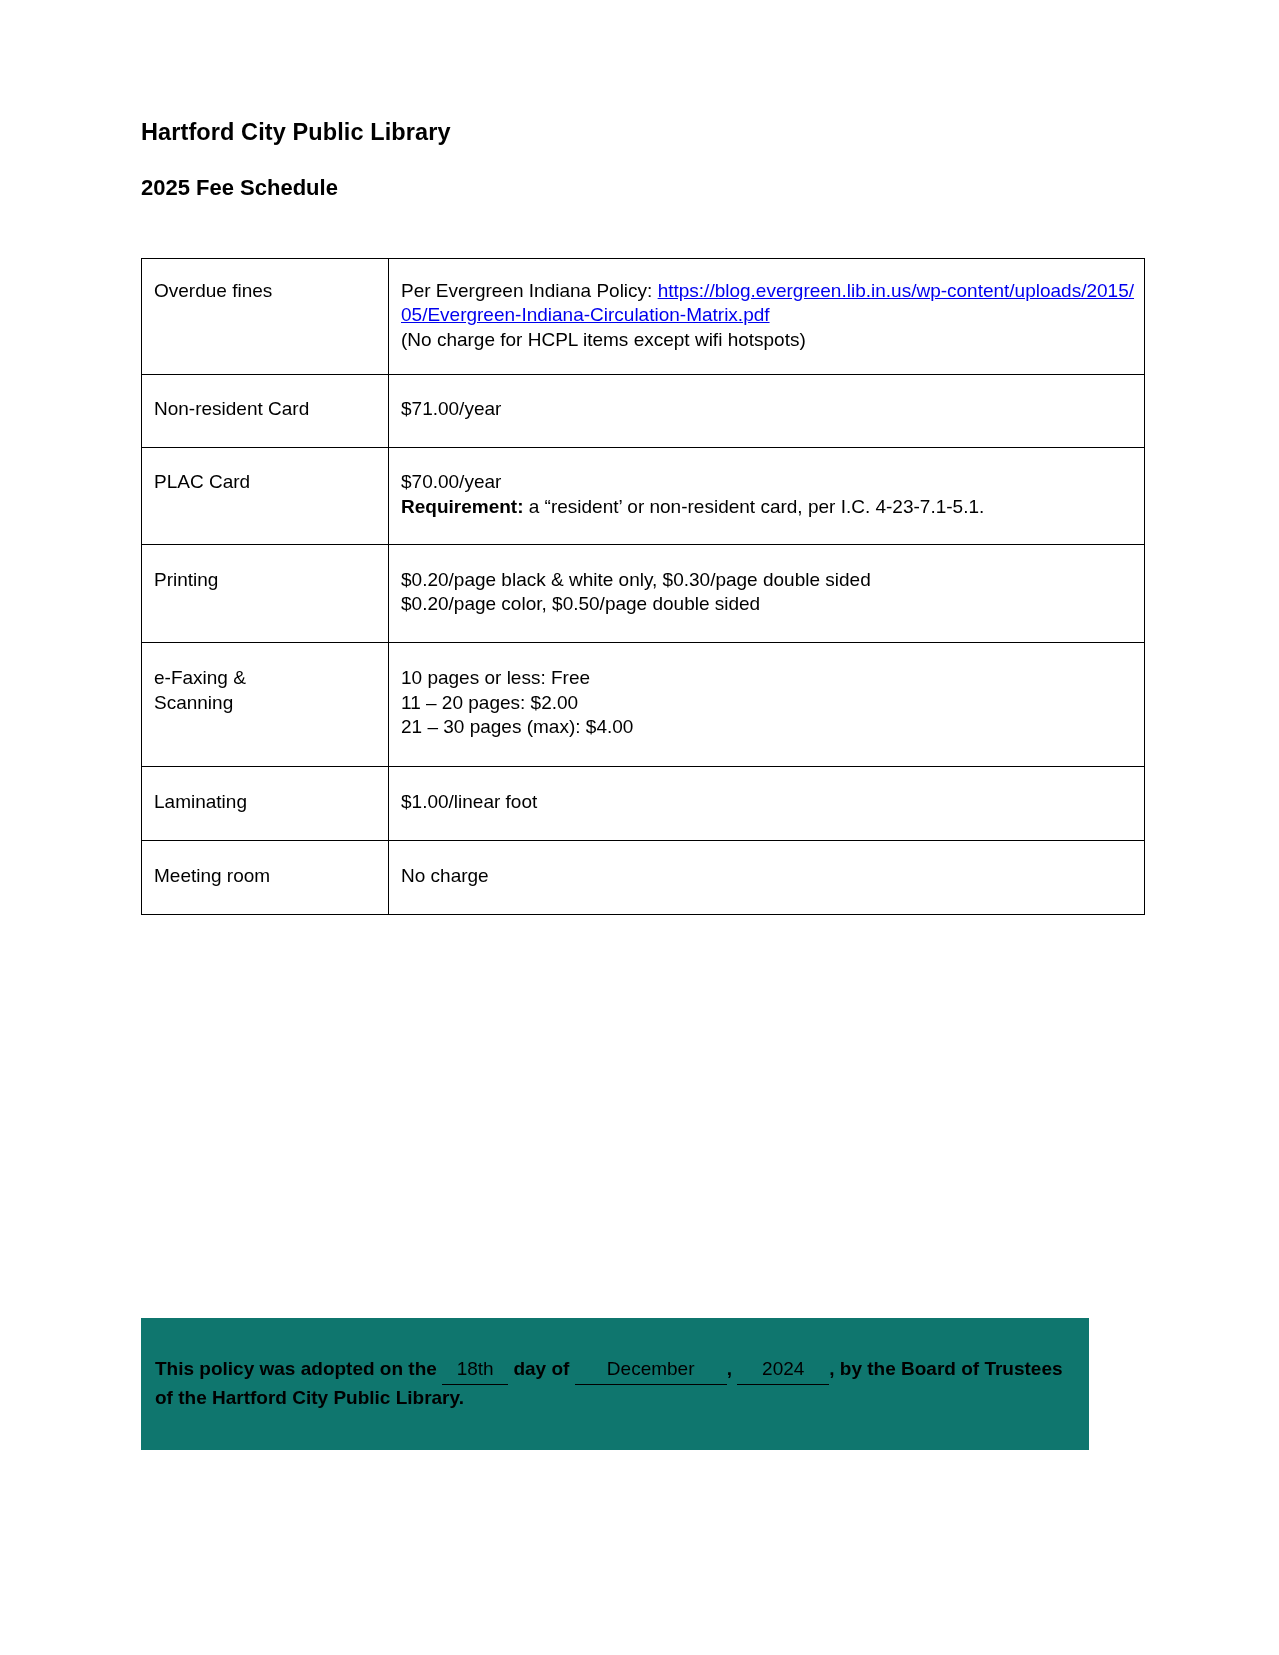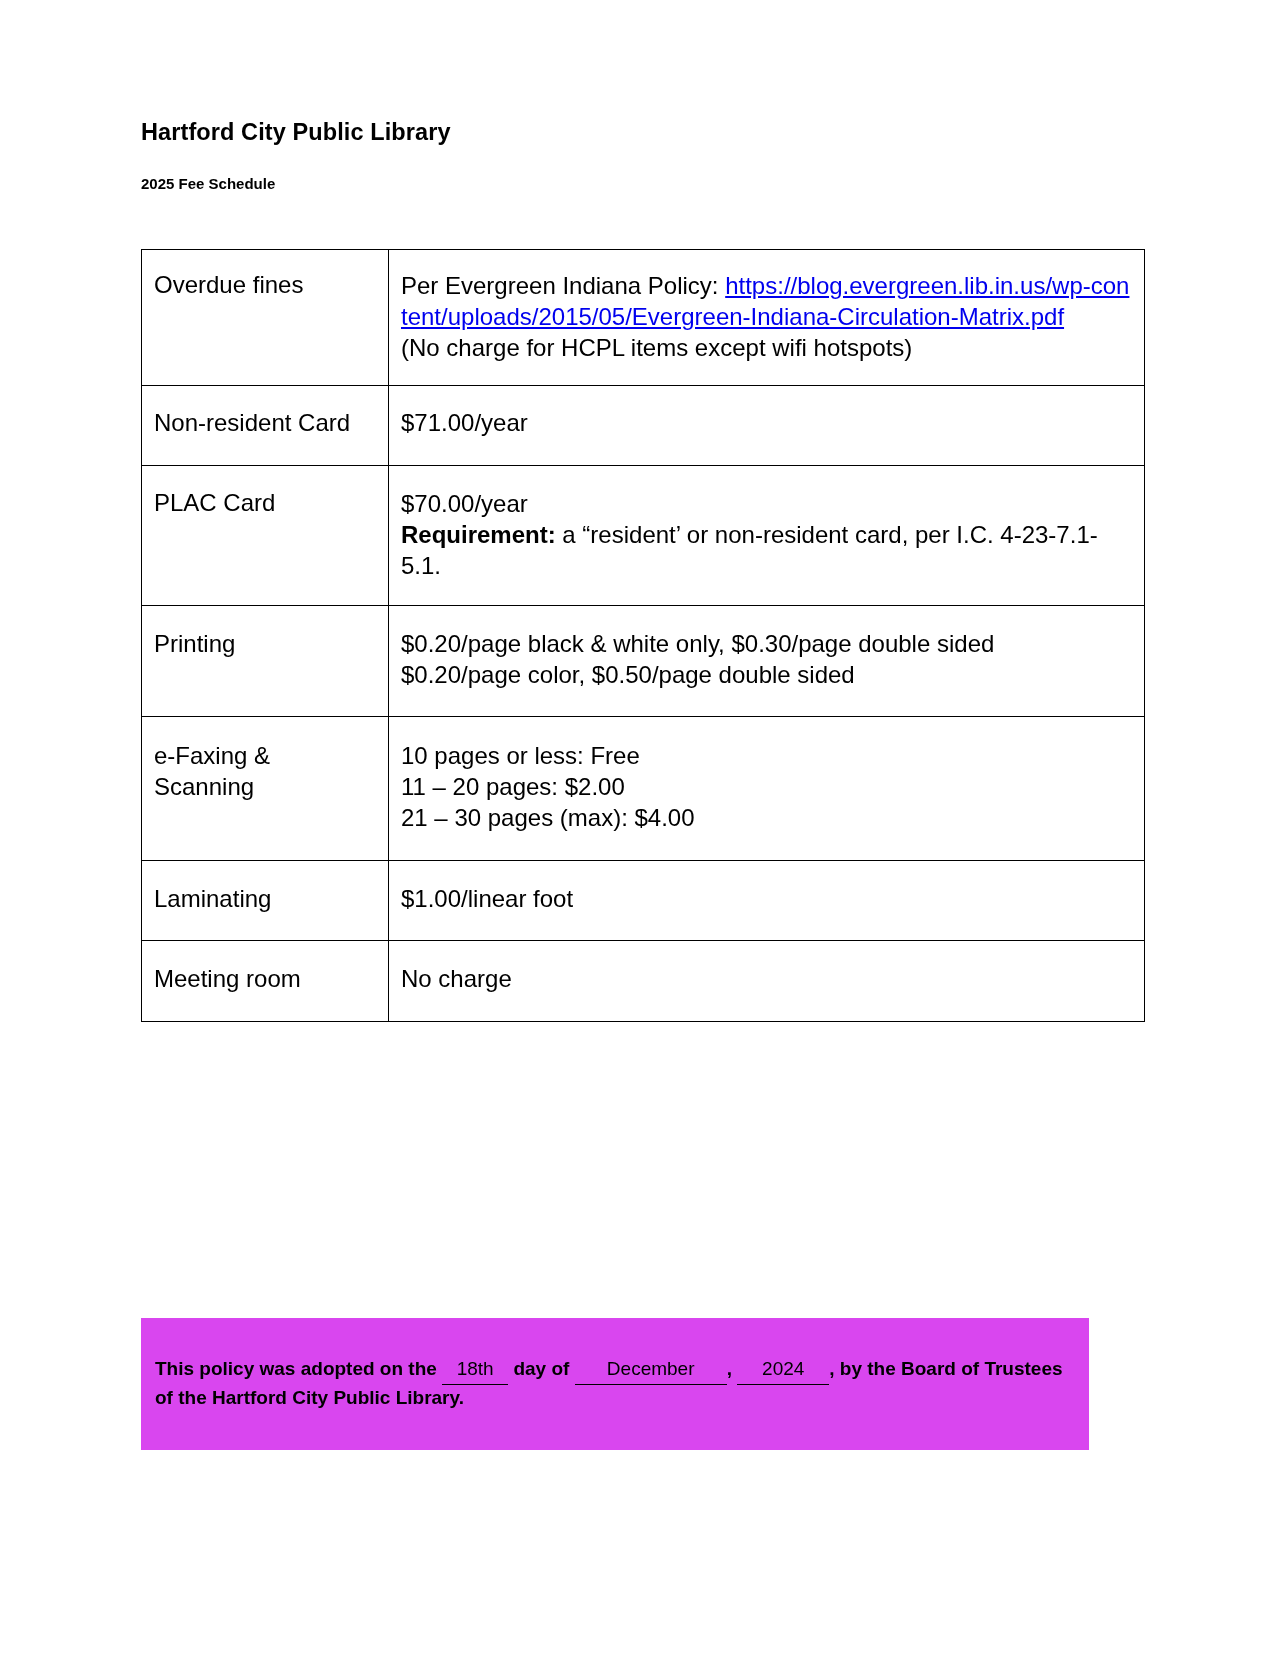--- a/index.html
+++ b/index.html
@@ -32,38 +32,38 @@
   
   .doc-title {
     font-size: 23.5px;
     font-weight: bold;
     letter-spacing: 0.1px;
     margin: 0;
     padding-top: 118px;
     line-height: 1.2;
   }
   .doc-subtitle {
-    font-size: 15px;
+    font-size: 22px;
     font-weight: bold;
     margin: 0;
     padding-top: 29px;
     line-height: 1.2;
   }
 
   
   .fee-table {
     margin-top: 56px;
     border-collapse: collapse;
     width: 1004px;
     table-layout: fixed;
   }
   .fee-table td {
     border: 1px solid #000000;
     vertical-align: top;
-    font-size: 24px;
+    font-size: 19px;
     line-height: 1.27;
     padding: 16px 10px 16px 11px;
   }
   .fee-table td.label-cell {
     width: 224px;
     padding-left: 12px;
   }
   .fee-table td.value-cell {
     padding-left: 12px;
     margin-top: 25px;
@@ -89,21 +89,21 @@
   tr.row-efax td { padding-top: 23px; padding-bottom: 26px; }
   tr.row-laminating td { padding-top: 23px; padding-bottom: 26px; }
   tr.row-meeting td { padding-top: 23px; padding-bottom: 26px; }
 
   
   .adoption-block {
     position: absolute;
     left: 141px;
     top: 1318px;
     width: 948px;
-    background: #d946ef;
+    background: #0f766e;
     padding: 38px 14px 38px 14px;
     box-sizing: border-box;
     font-size: 19px;
     font-weight: bold;
     line-height: 1.42;
   }
   .blank {
     font-weight: normal;
     display: inline-block;
     border-bottom: 1px solid #000000;

